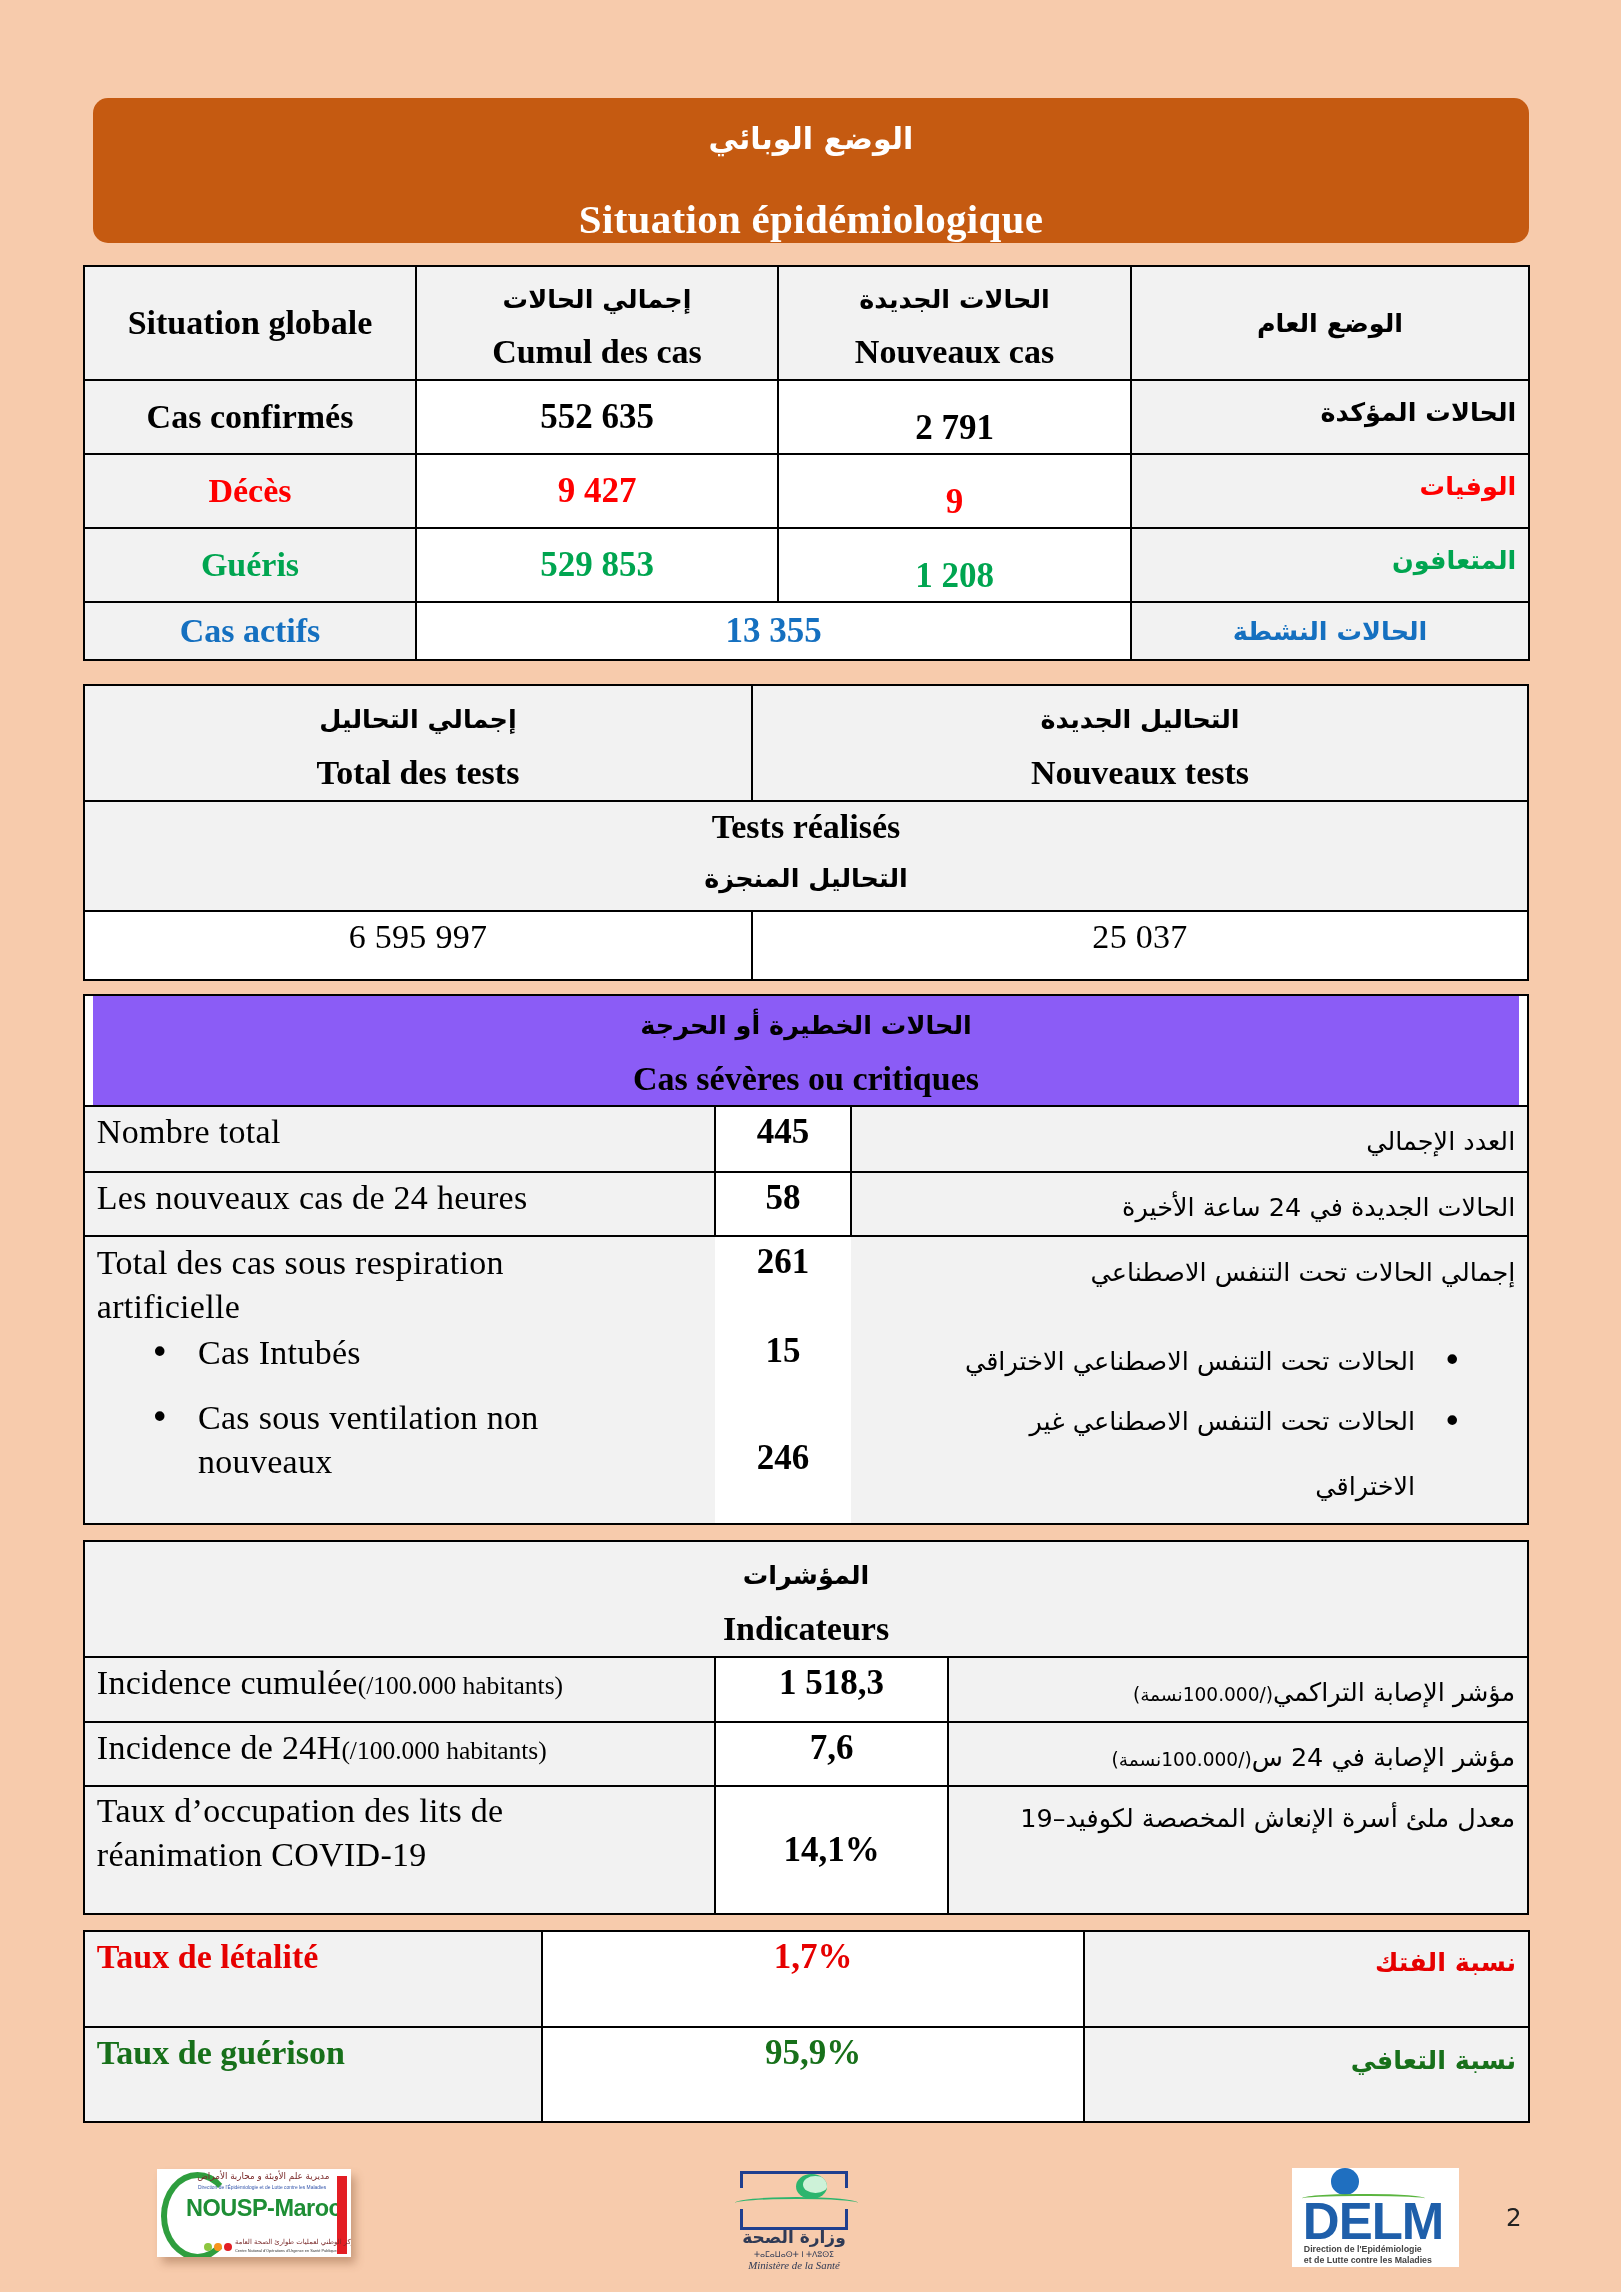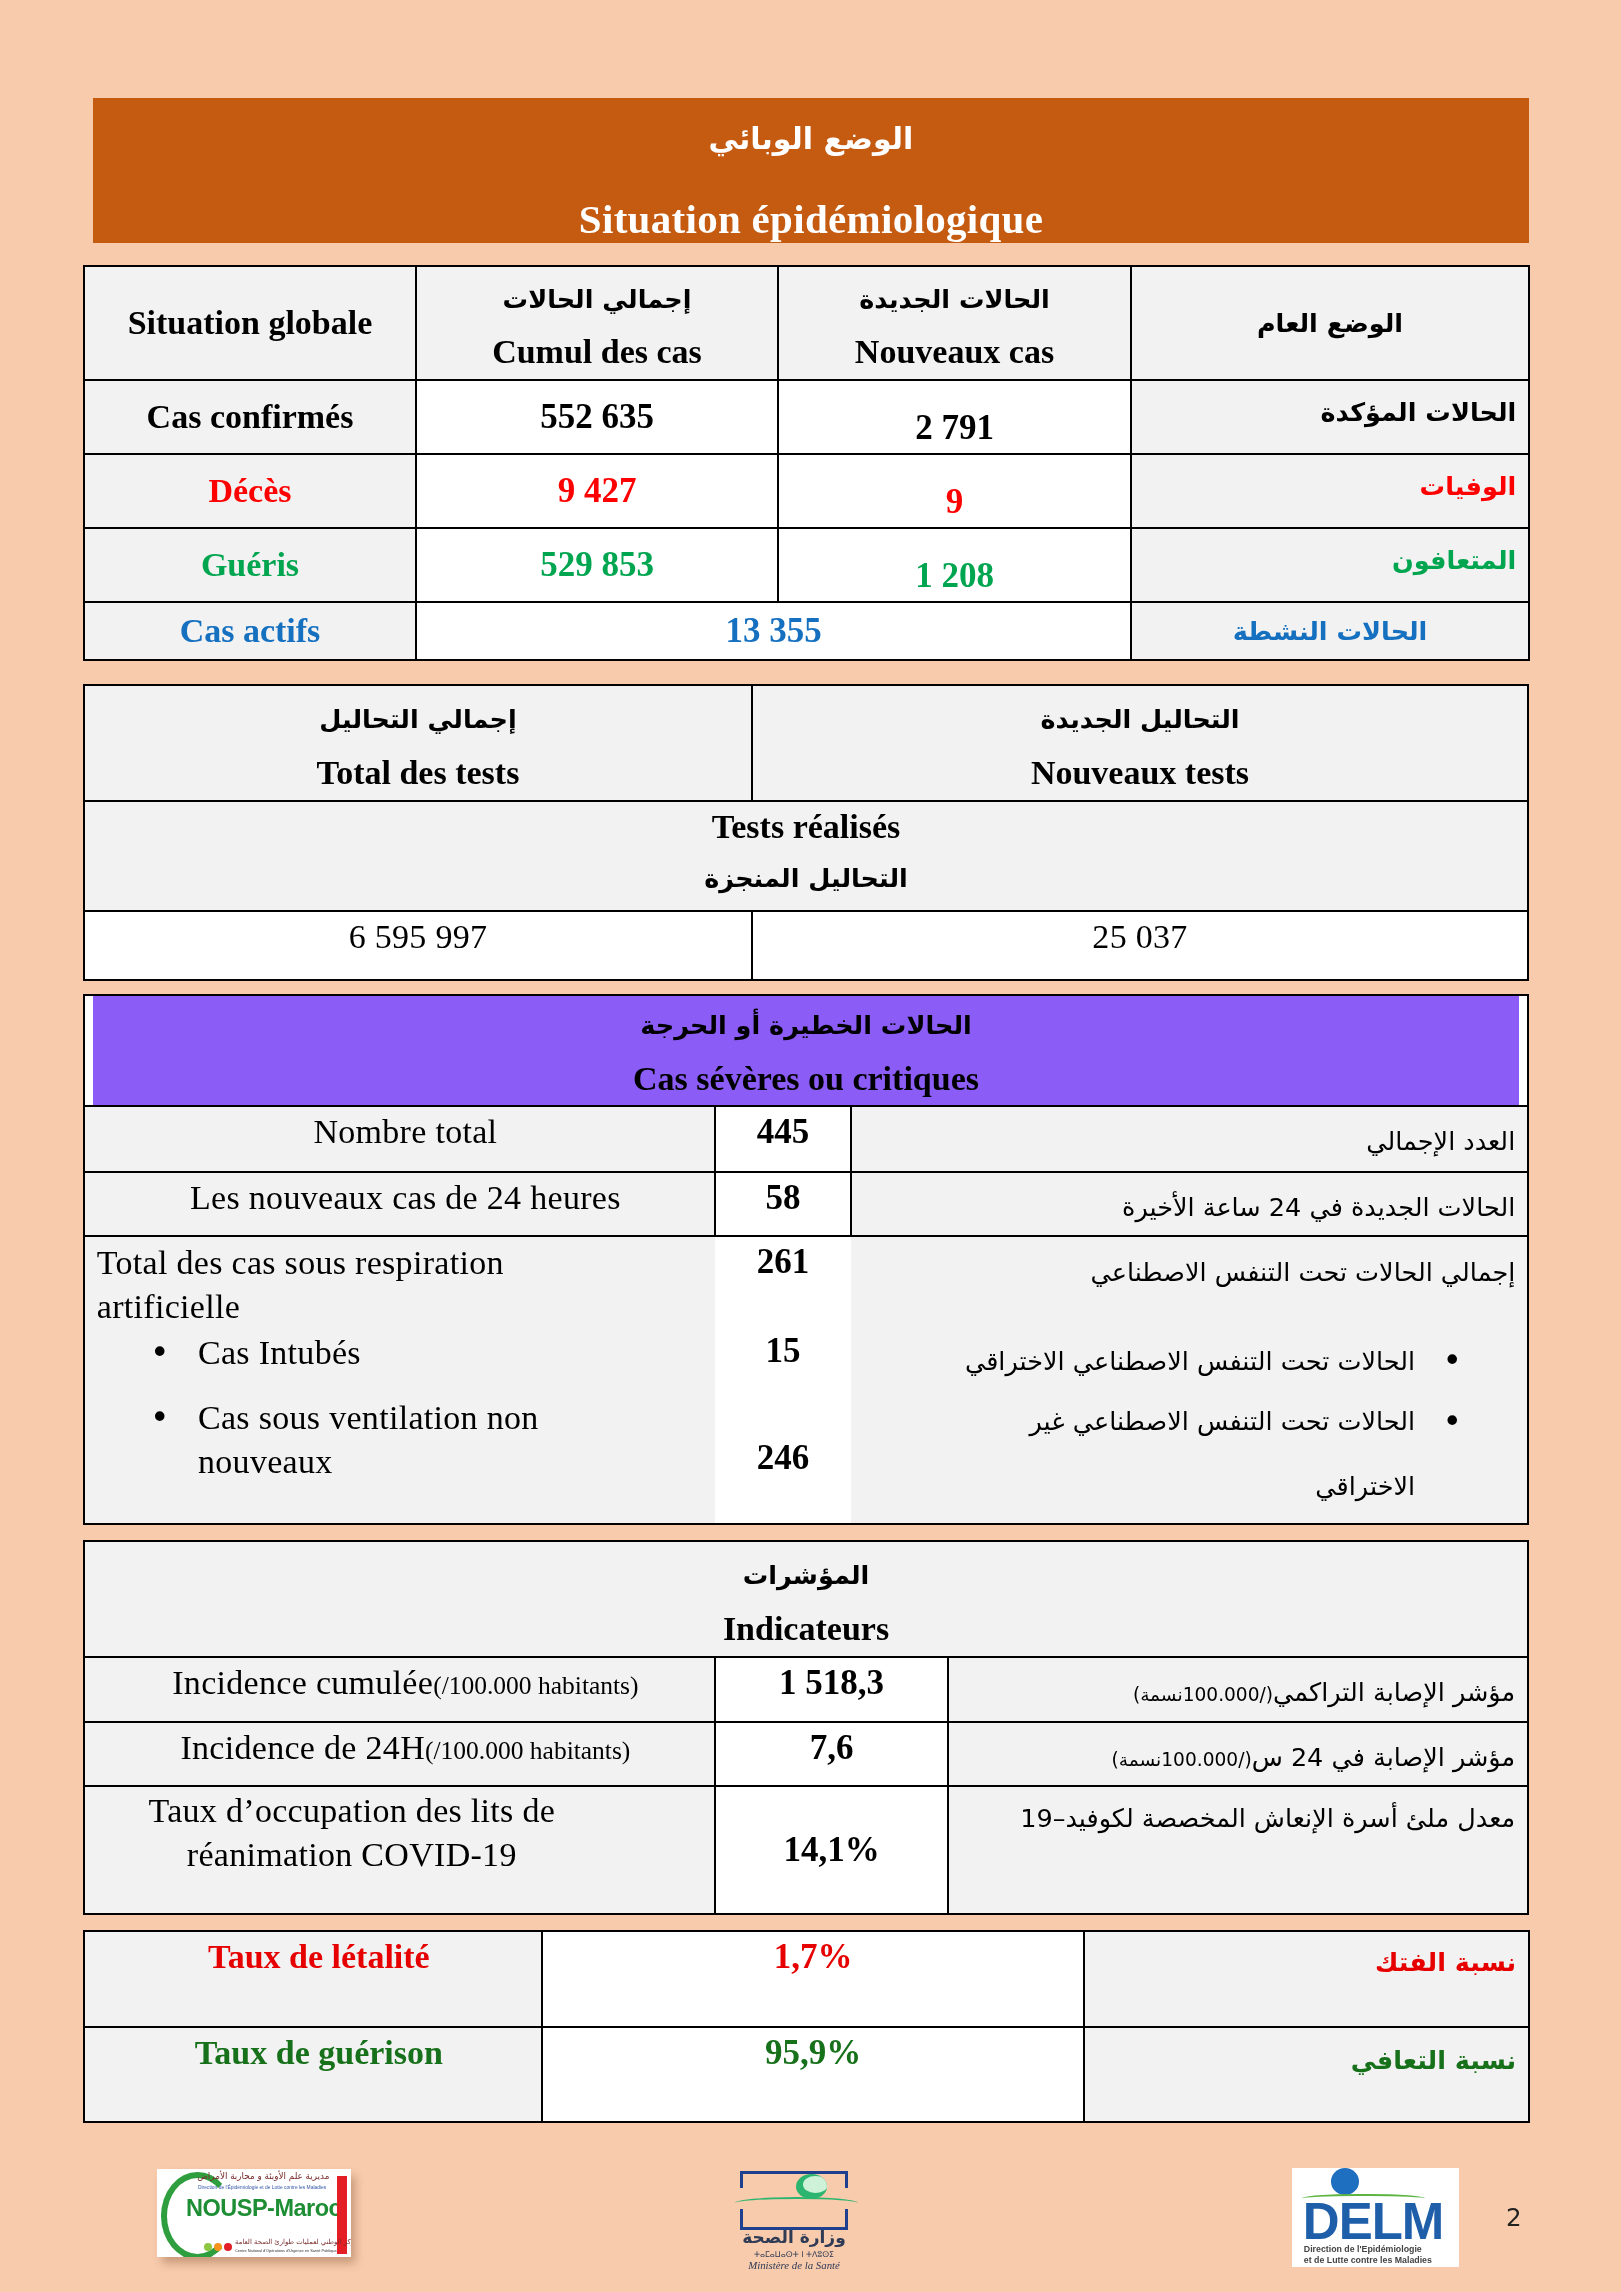--- a/index.html
+++ b/index.html
@@ -1,32 +1,32 @@
 <!DOCTYPE html>
 <html><head>
 <meta charset="utf-8">
 <style>
   html, body { margin:0; padding:0; }
   body { width:1621px; height:2293px; background:#F7CBAC; position:relative; overflow:hidden; }
   .page { position:absolute; left:0; top:0; width:1621px; height:2293px; background:#F7CBAC; }
 
   
-  .banner { position:absolute; left:93px; top:98px; width:1436px; height:145px; background:#C55A11; }
+  .banner { position:absolute; left:93px; top:98px; width:1436px; height:145px; background:#C55A11;border-radius:15px; }
   .banner .ar { position:absolute; left:0; right:0; top:17.6px; line-height:45px; text-align:center; color:#fff;
     font-family:"DejaVu Sans", sans-serif; font-weight:bold; font-size:30px; direction:rtl; }
   .banner .fr { position:absolute; left:0; right:0; top:96px; line-height:51px; text-align:center; color:#fff;
     font-family:"Liberation Serif", serif; font-weight:bold; font-size:41px; }
 
   
   table.t { position:absolute; left:83px; width:1445px; border-collapse:collapse; table-layout:fixed; }
   table.t td { border:2.9px solid #000; padding:0; overflow:visible; }
   .g { background:#F2F2F2; }
   .w { background:#FFFFFF; }
   .cen { text-align:center; }
-  .lft { text-align:center; padding-left:11.8px !important; }
+  .lft { text-align:left; padding-left:11.8px !important; }
   .rgt { text-align:right; padding-right:11.8px !important; direction:rtl; }
   .top { vertical-align:top; }
   .mid { vertical-align:middle; }
   .bot { vertical-align:bottom; }
 
   .fb { font-family:"Liberation Serif", serif; font-weight:bold; font-size:34px; }
   .fr { font-family:"Liberation Serif", serif; font-size:34px; letter-spacing:0.3px; }
   .fr-small { font-family:"Liberation Serif", serif; font-size:25.5px; }
   .ab { font-family:"DejaVu Sans", sans-serif; font-weight:bold; font-size:25.5px; direction:rtl; }
   .ar { font-family:"DejaVu Sans", sans-serif; font-size:25.5px; direction:rtl; }

